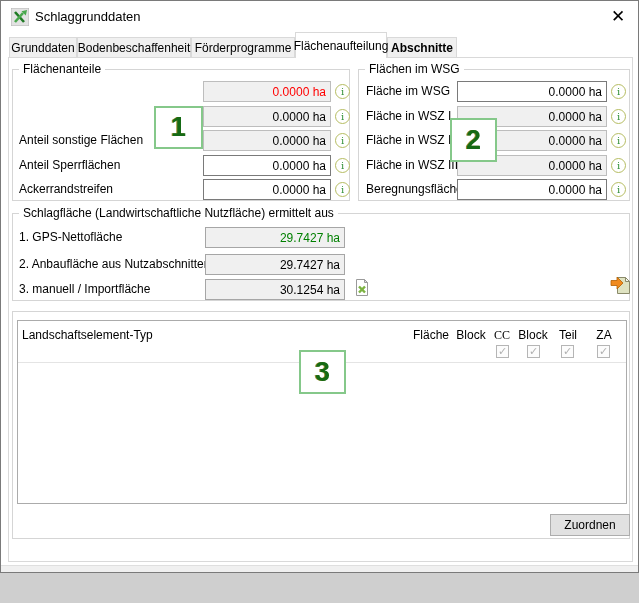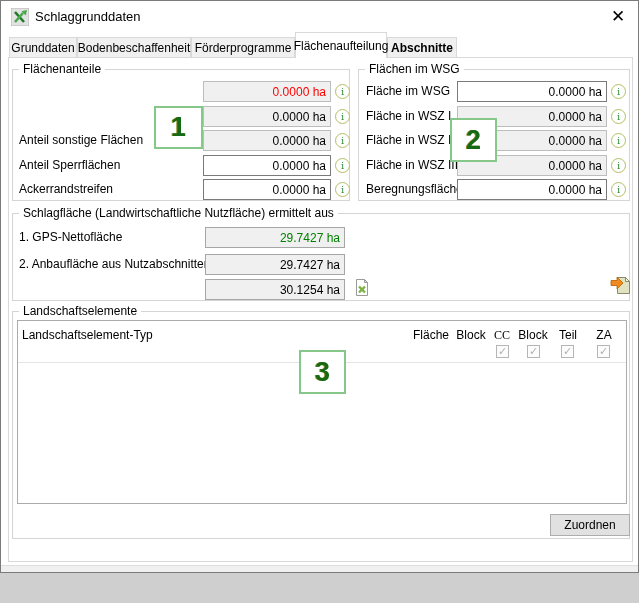--- a/index.html
+++ b/index.html
@@ -137,38 +137,38 @@
 
   <div class="group" style="left:11px;top:212px;width:618px;height:88px;">
     <span class="group-title">Schlagfläche (Landwirtschaftliche Nutzfläche) ermittelt aus</span>
 
     <span class="row-label" style="left:6px;top:16px;">1. GPS-Nettofläche</span>
     <div class="field calc val-green" style="left:192px;top:13px;width:140px;">29.7427 ha</div>
 
     <span class="row-label" style="left:6px;top:43px;">2. Anbaufläche aus Nutzabschnitten</span>
     <div class="field calc" style="left:192px;top:40px;width:140px;">29.7427 ha</div>
 
+    <span class="row-label" style="left:6px;top:68px;">3. manuell / Importfläche</span>
     <div class="field calc" style="left:192px;top:65px;width:140px;">30.1254 ha</div>
 
     <svg class="icon-btn" style="left:341px;top:64px;" width="16" height="19" viewBox="0 0 16 19">
       <path d="M2.5 1.5 h8 l3 3 v13 h-11 z" fill="#ffffff" stroke="#9a9a9a"></path>
       <path d="M10.5 1.5 v3 h3 z" fill="#e0e0e0" stroke="#9a9a9a"></path>
       <line x1="5" y1="8.5" x2="11" y2="14.5" stroke="#7cb342" stroke-width="2.4"></line>
       <line x1="11" y1="8.5" x2="5" y2="14.5" stroke="#7cb342" stroke-width="2.4"></line>
     </svg>
 
     <svg class="icon-btn" style="left:597px;top:59px;" width="21" height="22" viewBox="0 0 21 22">
       <path d="M7.5 4.5 h8 l4 4 v12 h-12 z" fill="#dfe3c2" stroke="#8a8a6a"></path>
       <path d="M15.5 4.5 v4 h4 z" fill="#f4f4ea" stroke="#8a8a6a"></path>
       <path d="M1 7.5 h6 v-3.5 l6 6 -6 6 v-3.5 h-6 z" fill="#f08a1e" stroke="#b35f00" stroke-width="0.8"></path>
     </svg>
   </div>
 
   <div class="group" style="left:11px;top:310px;width:618px;height:228px;">
-    <span class="group-title">Landschaftselemente</span>
 
     <div class="le-table" style="left:4px;top:8px;width:610px;height:184px;">
       <span class="col-head" style="left:4px;top:7px;text-align:right;">Landschaftselement-Typ</span>
       <span class="col-head" style="left:390px;top:7px;width:46px;">Fläche</span>
       <span class="col-head" style="left:432px;top:7px;width:42px;">Block</span>
       <span class="col-head" style="left:472px;top:7px;width:24px;font-family:Liberation Serif, serif;">CC</span>
       <span class="col-head" style="left:499px;top:7px;width:32px;">Block</span>
       <span class="col-head" style="left:537px;top:7px;width:26px;">Teil</span>
       <span class="col-head" style="left:575px;top:7px;width:22px;">ZA</span>
 

